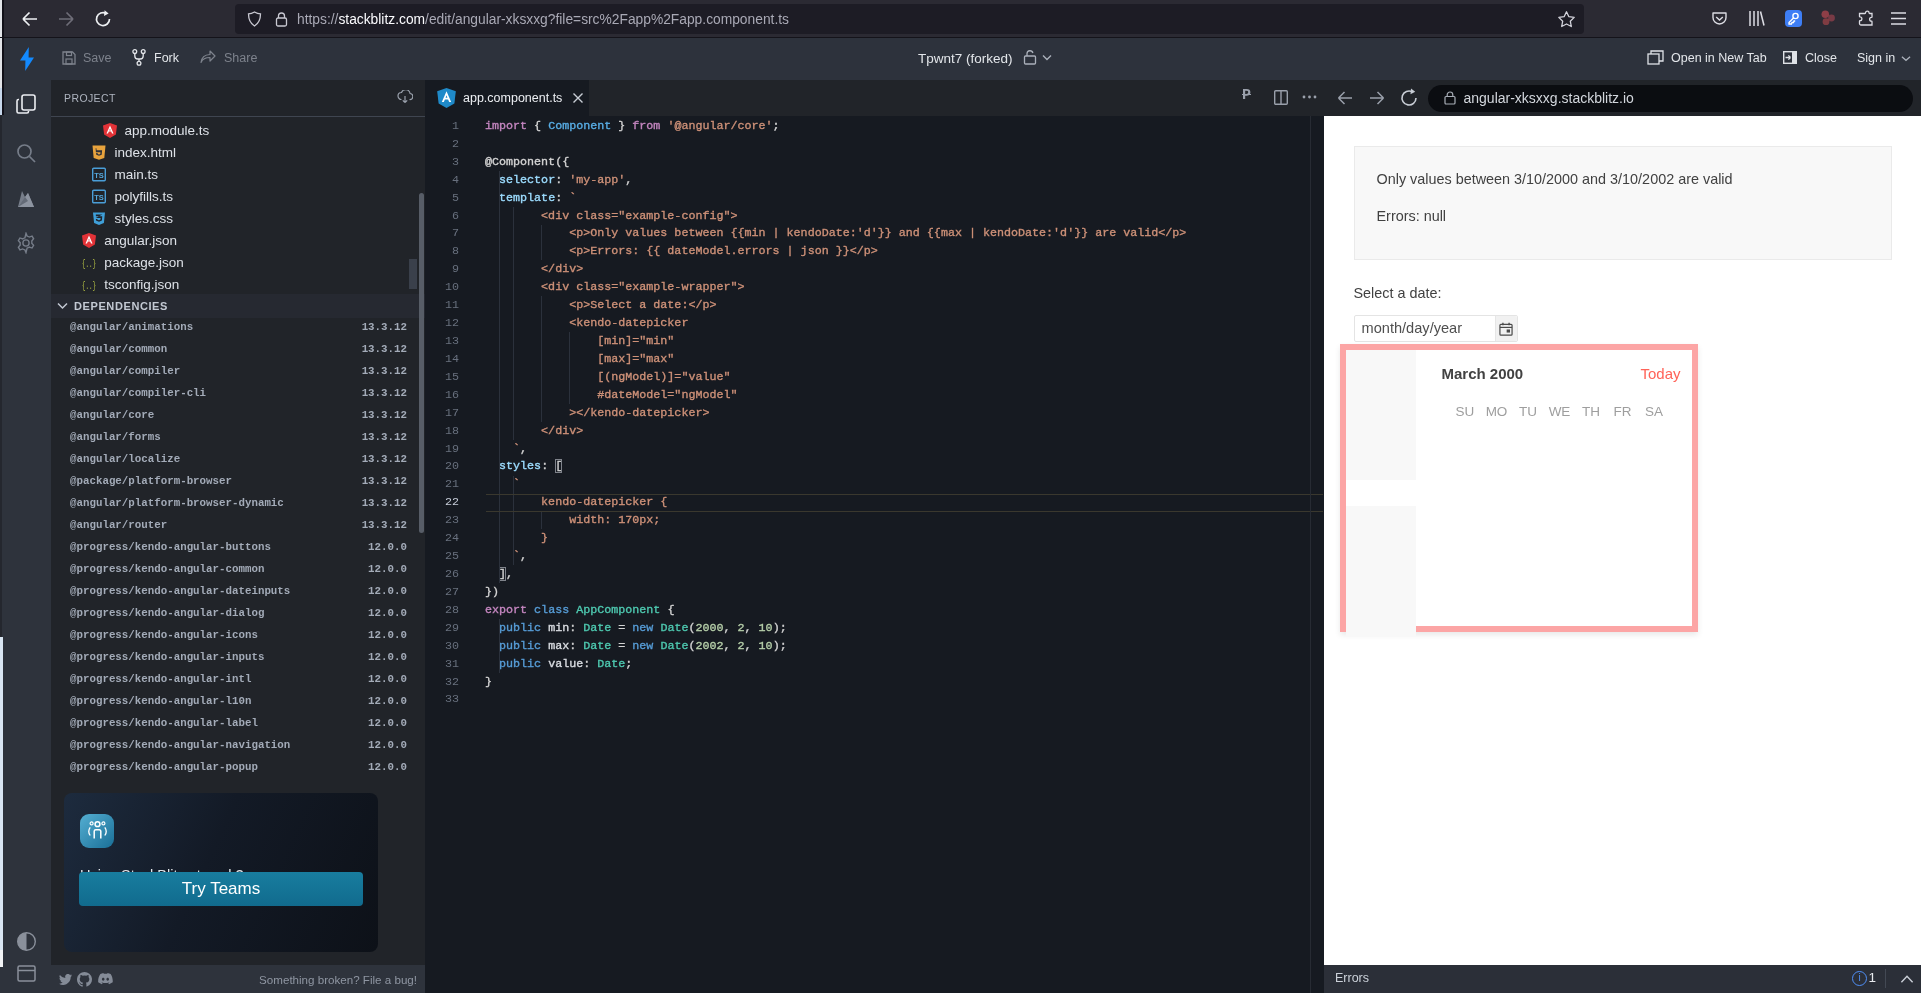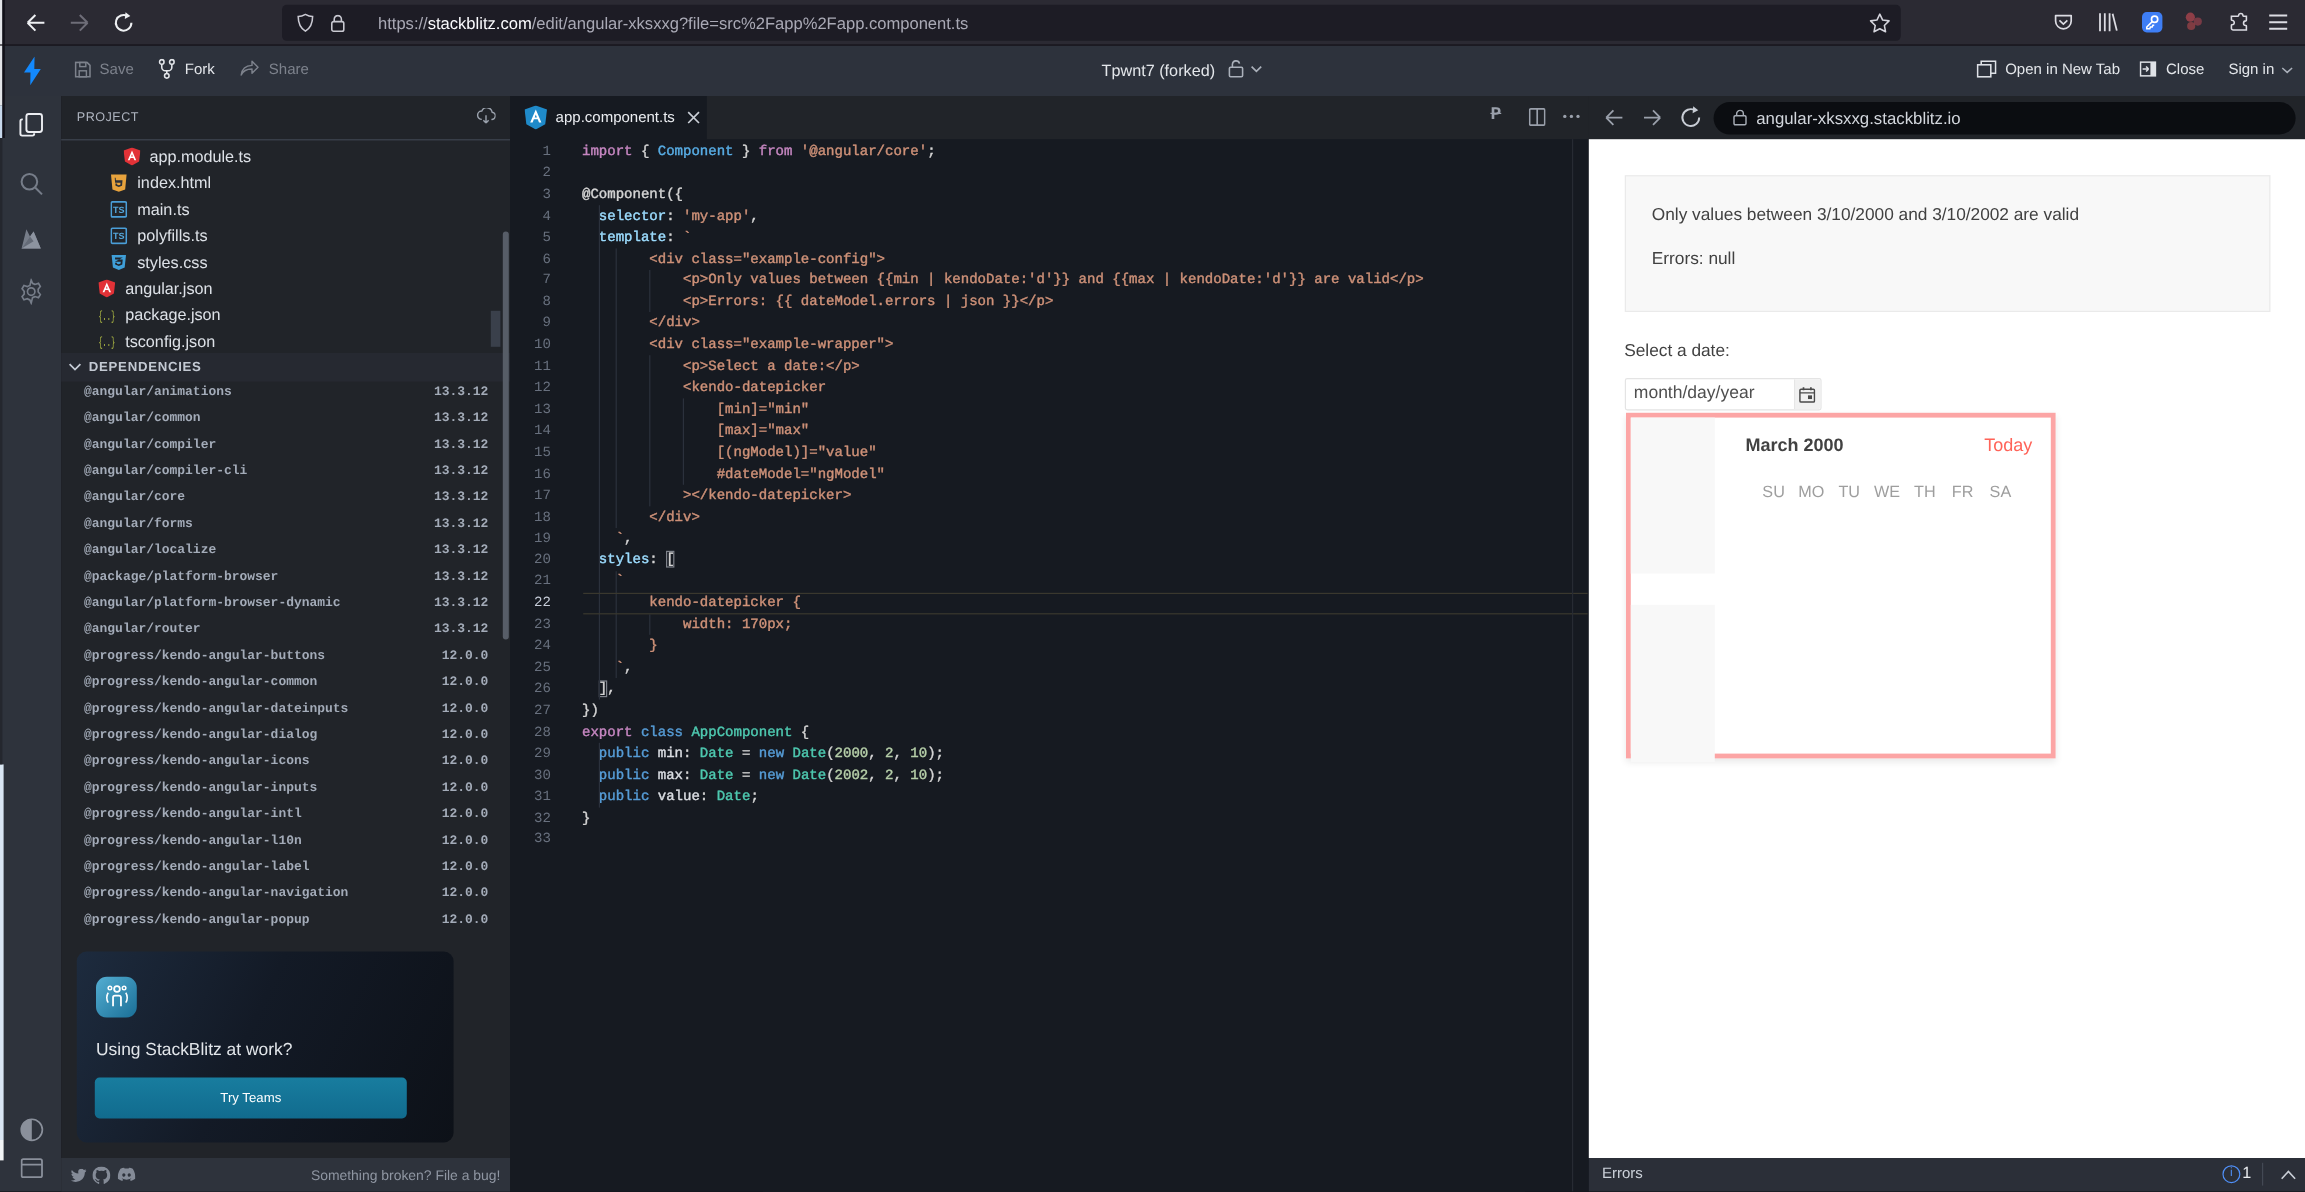--- a/index.html
+++ b/index.html
@@ -59,21 +59,21 @@
       <path d="M11.6 1.2 L15.6 4.4 L11 6.9 Z" fill="#eef0f3"></path>
     </svg>
   <div id="urlbar">
     <svg style="margin-left:12px" width="15" height="16" viewBox="0 0 15 16">
         <path d="M7.5 1 C5 2.5 3 2.8 1.5 2.8 C1.5 8 2.5 12 7.5 15 C12.5 12 13.5 8 13.5 2.8 C12 2.8 10 2.5 7.5 1 Z" stroke="#c9c9d2" stroke-width="1.3" fill="none"></path>
       </svg>
     <svg style="margin-left:13px" width="13" height="15" viewBox="0 0 13 15">
         <rect x="1.5" y="6" width="10" height="8" rx="1.5" stroke="#c9c9d2" stroke-width="1.3" fill="none"></rect>
         <path d="M3.5 6 V4 a3 3 0 0 1 6 0 V6" stroke="#c9c9d2" stroke-width="1.3" fill="none"></path>
       </svg>
-    <span style="margin-left:27px"><i style="color:#a9a9b5">https://</i><i style="color:#fbfbfe">stackblitz.com</i><i style="color:#a9a9b5">/edit/angular-xksxxg?file=src%2Fapp%2Fapp.component.ts</i></span>
+    <span style="margin-left:9px"><i style="color:#a9a9b5">https://</i><i style="color:#fbfbfe">stackblitz.com</i><i style="color:#a9a9b5">/edit/angular-xksxxg?file=src%2Fapp%2Fapp.component.ts</i></span>
     <svg class="abs" style="left:1322px;top:6px" width="19" height="19" viewBox="0 0 19 19">
         <path d="M9.5 1.8 L11.9 6.7 L17.2 7.4 L13.3 11.2 L14.3 16.5 L9.5 14 L4.7 16.5 L5.7 11.2 L1.8 7.4 L7.1 6.7 Z" stroke="#d4d4dc" stroke-width="1.3" fill="none" stroke-linejoin="round"></path>
       </svg>
   </div>
 
   <svg class="abs" style="left:1711px;top:10px" width="17" height="17" viewBox="0 0 17 17">
       <path d="M2 3 h13 v4.5 a6.5 6.5 0 0 1 -13 0 Z" stroke="#dcdce3" stroke-width="1.4" fill="none" stroke-linejoin="round"></path>
       <path d="M5.2 7 l3.3 3 l3.3 -3" stroke="#dcdce3" stroke-width="1.4" fill="none"></path>
     </svg>
   <svg class="abs" style="left:1748px;top:10px" width="17" height="17" viewBox="0 0 17 17">
@@ -341,21 +341,21 @@
   <div class="abs" style="left:29px;top:734px;width:34px;height:34px;border-radius:9px;background:linear-gradient(135deg,#54aed2,#1a6f97)"></div>
   <svg class="abs" style="left:36px;top:740px" width="21" height="21" viewBox="0 0 21 21">
       <circle cx="10.5" cy="4.2" r="2.4" stroke="#fff" stroke-width="1.5" fill="none"></circle>
       <path d="M7.2 18.5 v-7.2 a1.6 1.6 0 0 1 1.6 -1.6 h3.4 a1.6 1.6 0 0 1 1.6 1.6 v7.2" stroke="#fff" stroke-width="1.5" fill="none"></path>
       <circle cx="4.6" cy="3.4" r="1.5" stroke="#fff" stroke-width="1.2" fill="none"></circle>
       <circle cx="16.4" cy="3.4" r="1.5" stroke="#fff" stroke-width="1.2" fill="none"></circle>
       <path d="M3.2 15.5 a4.5 6 0 0 1 0 -8.2" stroke="#fff" stroke-width="1.3" fill="none"></path>
       <path d="M17.8 15.5 a4.5 6 0 0 0 0 -8.2" stroke="#fff" stroke-width="1.3" fill="none"></path>
     </svg>
   <span class="abs" style="left:29px;top:787px;font-size:14.5px;color:#e2e6ea">Using StackBlitz at work?</span>
-  <div class="abs" style="left:28px;top:818px;width:260px;height:34px;border-radius:4px;background:linear-gradient(#187d9f,#116b8e);color:#fff;font-size:11px;display:flex;align-items:center;justify-content:center">Try Teams</div>
+  <div class="abs" style="left:28px;top:792px;width:284px;height:34px;border-radius:4px;background:linear-gradient(#187d9f,#116b8e);color:#fff;font-size:17px;display:flex;align-items:center;justify-content:center">Try Teams</div>
 </div>
 <div id="editor">
   <div id="tabbar">
     <div id="activetab">
       <svg style="margin-left:12px" width="19" height="20" viewBox="0 0 14 15">
           <path d="M7 0 L14 2.5 L12.9 11.6 L7 15 L1.1 11.6 L0 2.5 Z" fill="#1f8ac9"></path>
           <path d="M7 2.5 L3.5 10.5 H5 L5.8 8.6 H8.2 L9 10.5 H10.5 Z M6.3 7.4 L7 5.5 L7.7 7.4 Z" fill="#fff"></path>
         </svg>
       <span style="margin-left:7px;color:#eceef2;font-size:12.5px">app.component.ts</span>
       <svg style="margin-left:10px" width="12" height="12" viewBox="0 0 12 12">
@@ -550,21 +550,21 @@
   <div class="abs" style="left:30px;top:199px;width:164px;height:27.5px;border:1px solid #e4e4e4;border-radius:2px;background:#fff"></div>
   <span class="abs" style="left:38px;top:204.5px;font-size:14.6px;color:#4f4f4f">month/day/year</span>
   <div class="abs" style="left:171px;top:200px;width:22.5px;height:25.5px;background:#f1f1f1;border-left:1px solid #e6e6e6;border-radius:0 2px 2px 0"></div>
   <svg class="abs" style="left:175.5px;top:206.5px" width="14" height="14" viewBox="0 0 15 15">
       <rect x="1" y="2.5" width="13" height="11.5" rx="1" stroke="#4a4a4a" stroke-width="1.3" fill="none"></rect>
       <path d="M1 5.8 H14" stroke="#4a4a4a" stroke-width="1.3"></path>
       <path d="M4.2 0.8 V3.4 M10.8 0.8 V3.4" stroke="#4a4a4a" stroke-width="1.5"></path>
       <rect x="8.2" y="8" width="3.6" height="3.3" fill="#4a4a4a"></rect>
     </svg>
 
-  <div class="abs" style="left:31px;top:228px;width:358.5px;height:288px;background:#fff;border:4px solid #fca5a5;box-shadow:0 3px 6px rgba(0,0,0,.09)">
+  <div class="abs" style="left:16px;top:228px;width:358.5px;height:288px;background:#fff;border:6px solid #fca5a5;box-shadow:0 3px 6px rgba(0,0,0,.09)">
     <div class="abs" style="left:0;top:0;width:70px;height:130px;background:#f8f8f8"></div>
     <div class="abs" style="left:0;top:156px;width:70px;height:131px;background:#f8f8f8"></div>
     <span class="abs" style="left:96px;top:15.5px;font-size:15px;font-weight:bold;color:#424242">March 2000</span>
     <span class="abs" style="left:295px;top:15.5px;font-size:15px;color:#ff6358">Today</span>
     <span class="abs wd" style="left:103.5px">SU</span>
     <span class="abs wd" style="left:135px">MO</span>
     <span class="abs wd" style="left:166.5px">TU</span>
     <span class="abs wd" style="left:198px">WE</span>
     <span class="abs wd" style="left:229.5px">TH</span>
     <span class="abs wd" style="left:261px">FR</span>

